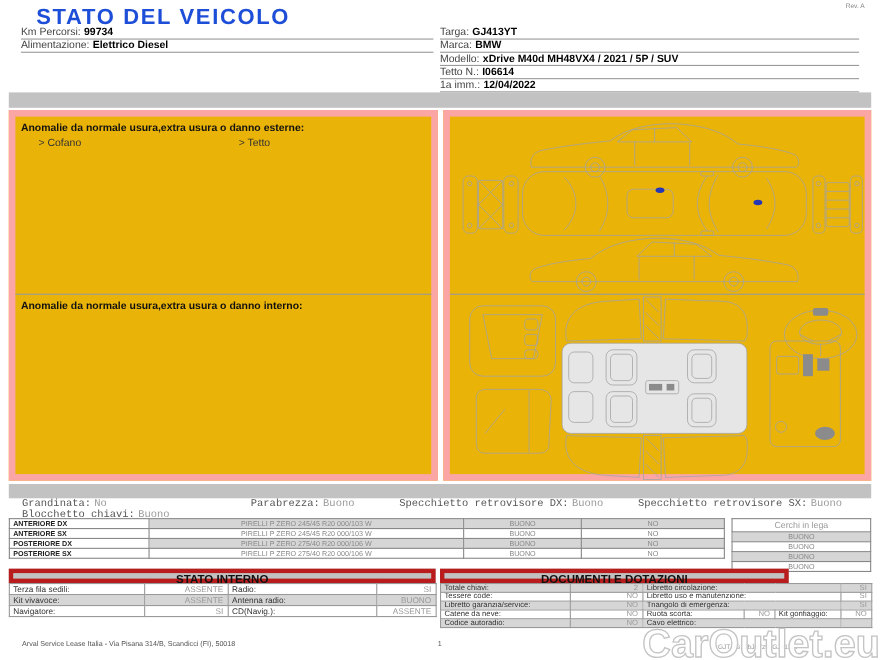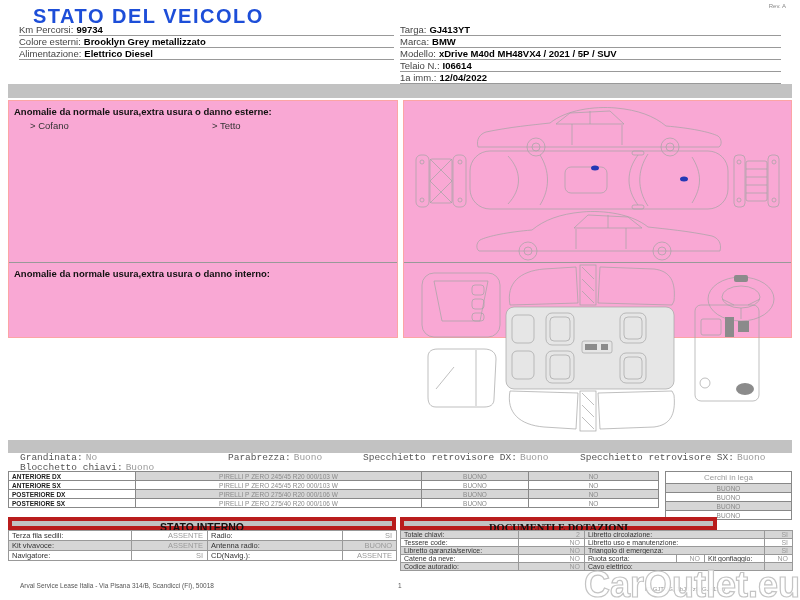--- a/index.html
+++ b/index.html
@@ -13,21 +13,21 @@
   .info-col { position:absolute; }
   .info-row { height:12px; line-height:11px; border-bottom:1px solid #999; font-size:9.5px; white-space:nowrap; overflow:hidden; color:#444; }
   .info-row b { color:#000; margin-left:3px; }
   #info-left { left:19px; top:24px; width:375px; }
   #info-right { left:400px; top:24px; width:381px; }
 
   .graybar { position:absolute; left:8px; width:784px; background:#c2c2c2; }
   #bar1 { top:84px; height:14px; }
   #bar2 { top:440px; height:13px; }
 
-  .panel { position:absolute; top:100px; height:238px; border:1px solid #fca5a5; background:#f9a8d4; }
+  .panel { position:absolute; top:100px; height:337px; border:6px solid #fca5a5; background:#eab308; }
   #panel-text { left:8px; width:390px; }
   #panel-diagrams { left:403px; width:389px; }
   .panel .sect-top { height:162px; border-bottom:1px solid #999; position:relative; }
   .panel .sect-bot { height:173px; position:relative; }
   .anom-title { font-size:9.5px; font-weight:bold; color:#111; padding:5px 0 0 5px; }
   .anom-items { position:relative; height:14px; margin-top:3px; font-size:9.5px; color:#333; }
   .anom-items .it0 { position:absolute; left:21px; }
   .anom-items .it1 { position:absolute; left:203px; }
   svg.diagram { position:absolute; left:0; top:0; }
 
@@ -44,21 +44,21 @@
   #tire-table td.c { text-align:center; }
   #tire-table tr.shade td.c { background:#d6d6d6; }
 
   #rim-table { position:absolute; left:665px; top:471px; width:127px; }
   #rim-table td { border:1px solid #888; font-size:6.5px; height:9px; text-align:center; color:#8a8a8a; }
   #rim-table td.hdr { font-size:8px; height:12px; color:#9a9a9a; background:#fff; }
   #rim-table tr.shade td { background:#d6d6d6; }
 
   .tbl-hdr { position:absolute; top:517px; height:13px; line-height:13px; background:#c2c2c2; border:4px solid #b91c1c; text-align:center; font-size:10.5px; font-weight:bold; color:#111; }
   #si-hdr { left:8px; width:388px; }
-  #dd-hdr { left:400px; width:317px;font-family:Liberation Serif, serif; }
+  #dd-hdr { left:400px; width:317px; }
 
   #si-table { position:absolute; left:8px; top:530px; width:388px; }
   #si-table td { border:1px solid #999; font-size:7.5px; height:10px; }
   #dd-table { position:absolute; left:400px; top:530px; width:392px; }
   #dd-table td { border:1px solid #999; font-size:7px; height:8px; }
   .kv-l { color:#333; padding-left:3px; }
   .kv-v { color:#9a9a9a; text-align:right; padding-right:4px; }
   tr.shade td { background:#d6d6d6; }
   tr.plain td { background:#fff; }
 
@@ -77,28 +77,27 @@
 </head>
 <body>
 
 <div id="page">
 
   <div class="title">STATO DEL VEICOLO</div>
   <div class="rev">Rev. A</div>
 
   <div class="info-col" id="info-left">
     <div class="info-row"><span>Km Percorsi:</span><b>99734</b></div>
-    <div class="info-row"><span>Colore esterni:</span><b>Brooklyn Grey metallizzato</b></div>
     <div class="info-row"><span>Alimentazione:</span><b>Elettrico Diesel</b></div>
   </div>
   <div class="info-col" id="info-right">
     <div class="info-row"><span>Targa:</span><b>GJ413YT</b></div>
     <div class="info-row"><span>Marca:</span><b>BMW</b></div>
     <div class="info-row"><span>Modello:</span><b>xDrive M40d MH48VX4 / 2021 / 5P / SUV</b></div>
-    <div class="info-row"><span>Telaio N.:</span><b>I06614</b></div>
+    <div class="info-row"><span>Tetto N.:</span><b>I06614</b></div>
     <div class="info-row"><span>1a imm.:</span><b>12/04/2022</b></div>
   </div>
 
   <div class="graybar" id="bar1"></div>
 
   <div class="panel" id="panel-text">
     <div class="sect-top">
       <div class="anom-title">Anomalie da normale usura,extra usura o danno esterne:</div>
       <div class="anom-items">
         <span class="it0">&gt; Cofano</span>

